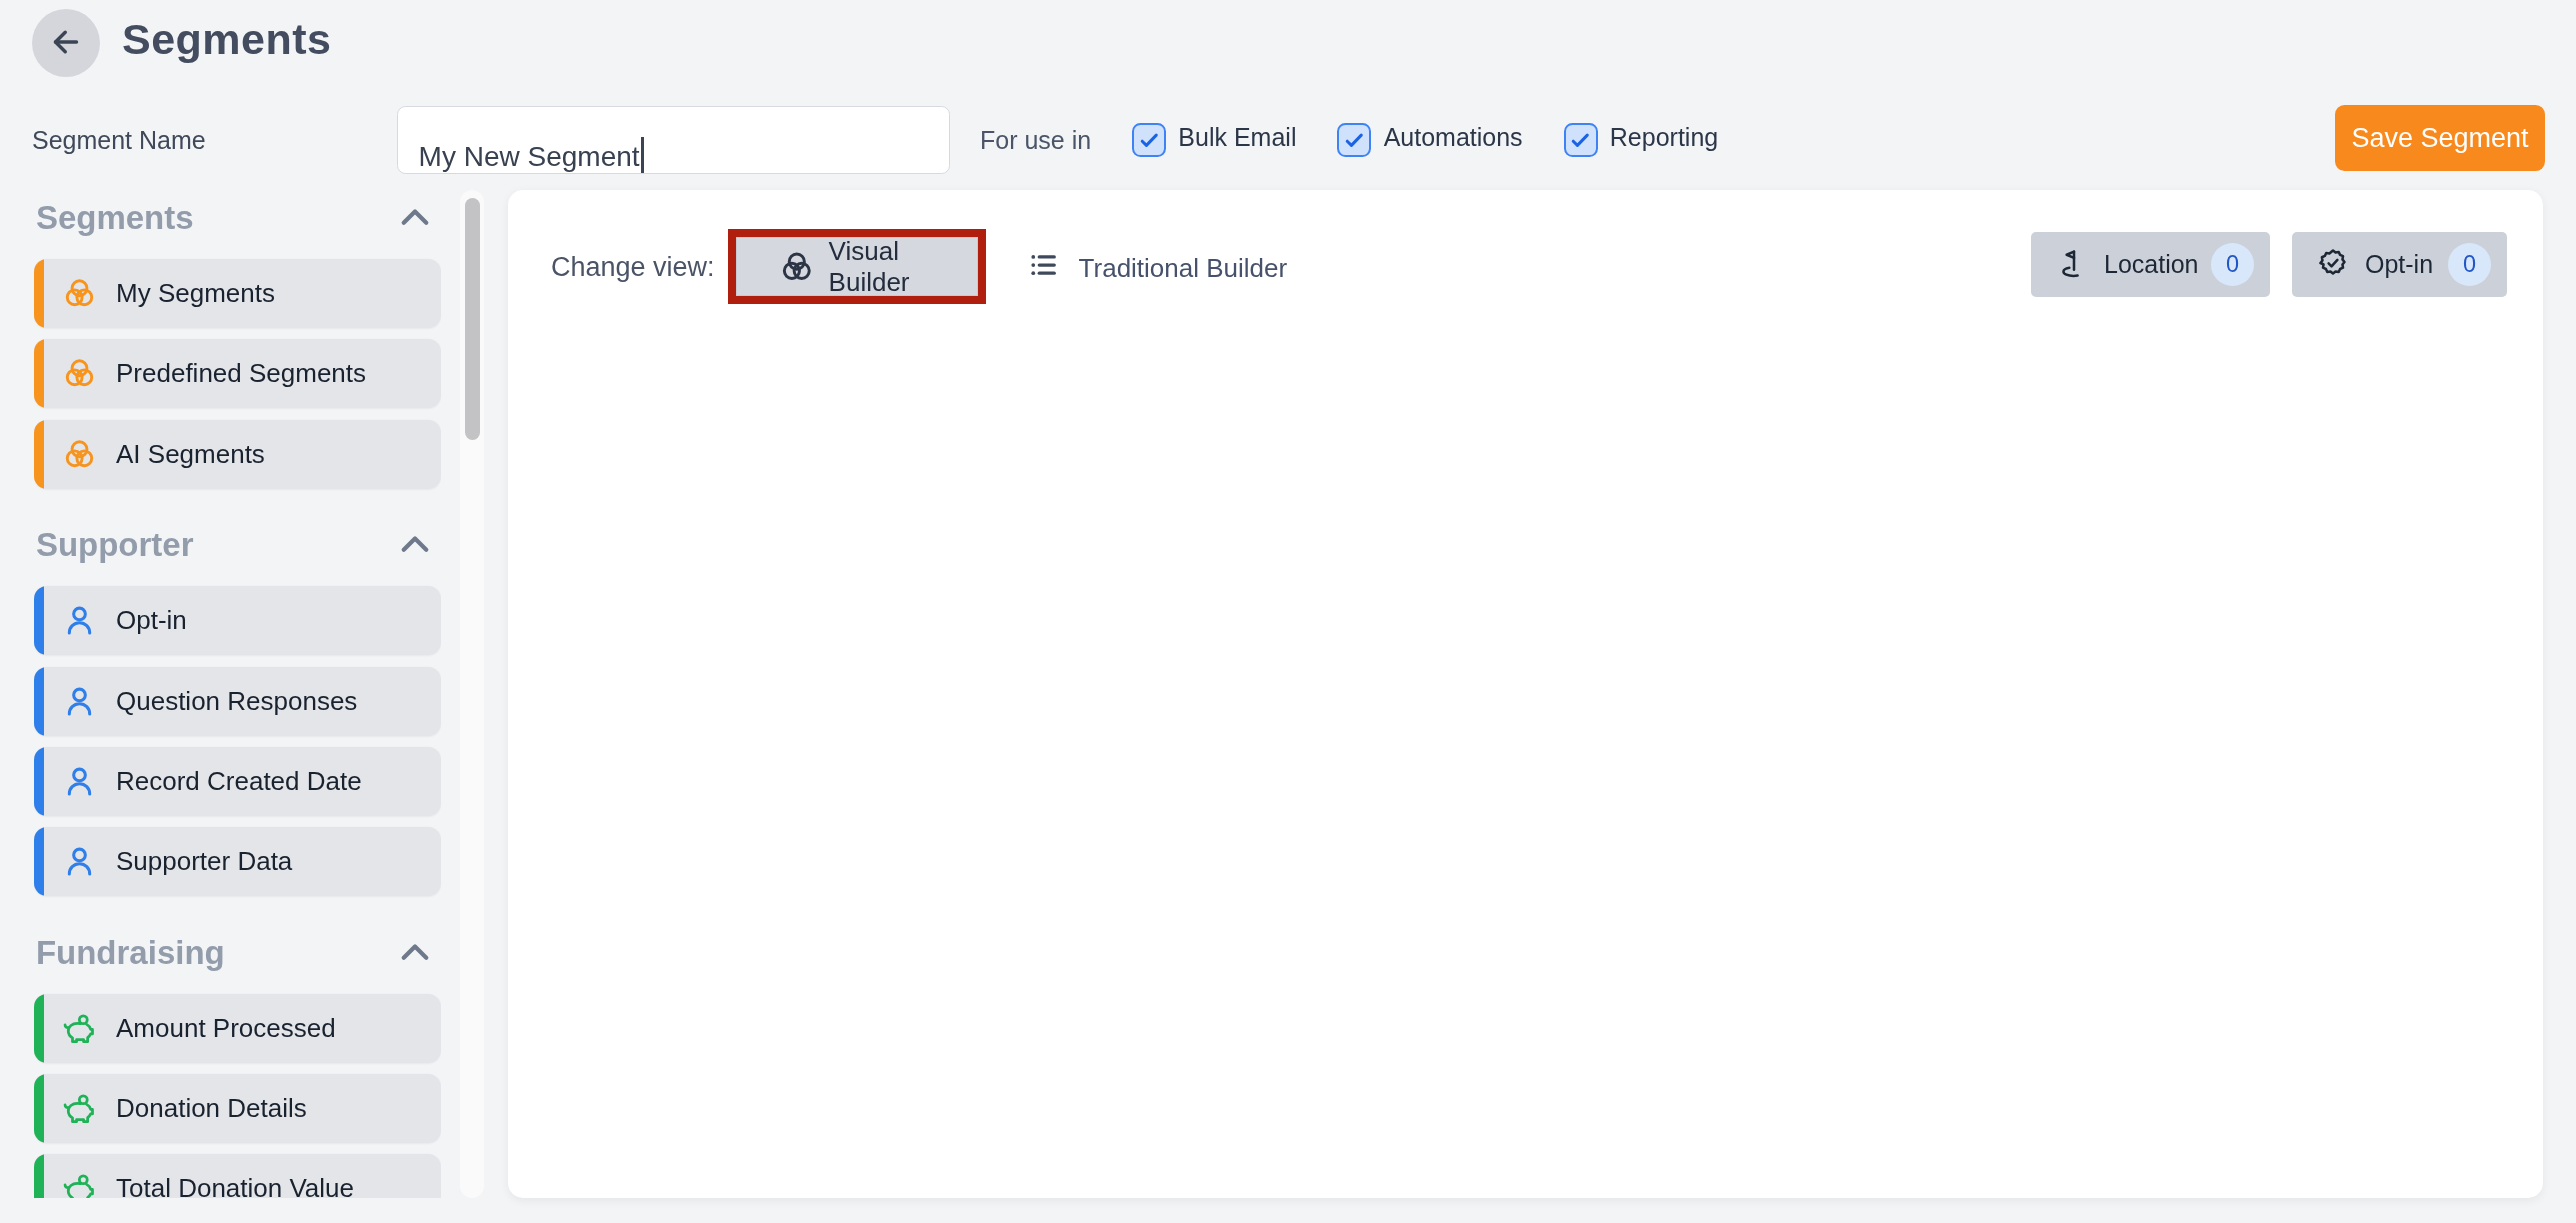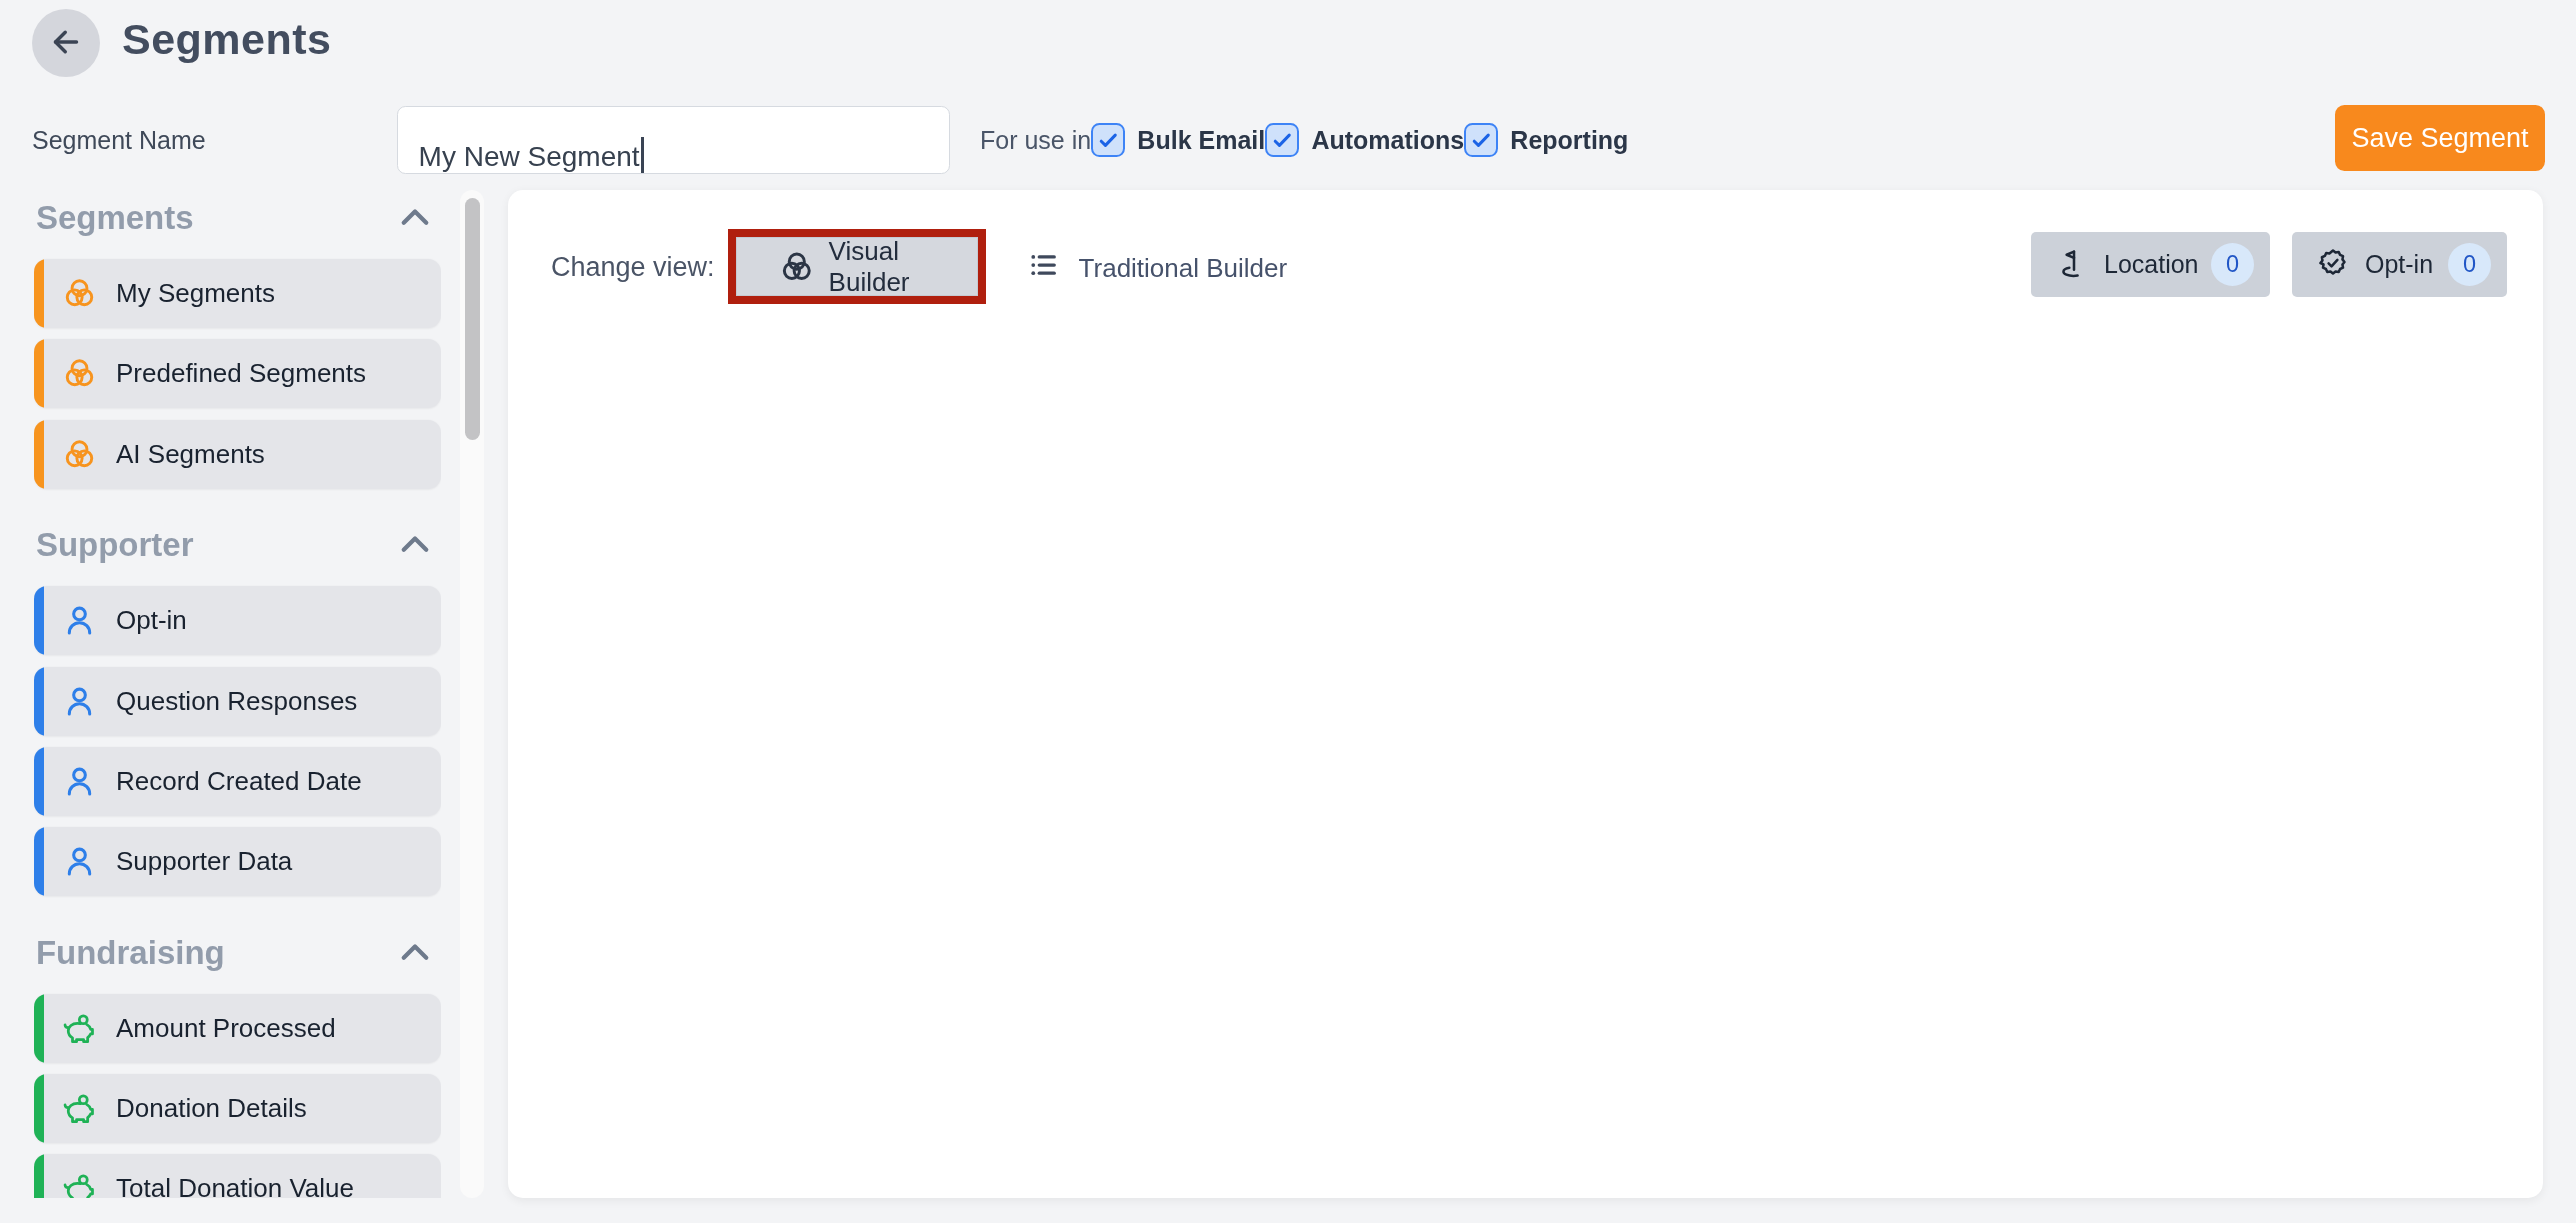--- a/index.html
+++ b/index.html
@@ -14,23 +14,23 @@
   .page-title { position:absolute; left:122px; top:15px; font-size:43px; font-weight:700; color:#434d5f; letter-spacing:0.5px; }
 
   
   .seg-name-label { position:absolute; left:32px; top:126px; font-size:25px; color:#3f4959; }
   .seg-name-input { position:absolute; left:397px; top:106px; width:553px; height:68px; background:#fff;
     border:1.9px solid #d6dae0; border-radius:8.4px; display:flex; align-items:flex-end; padding:0 20.6px;
     font-size:28px; color:#37414f; cursor:text; }
   .caret { display:inline-block; width:2.8px; height:36px; background:#3a4454; margin-left:1.9px; animation:blink 1.1s steps(1) infinite; }
   @keyframes blink { 50% { opacity:0; } }
 
-  .use-row { position:absolute; left:980px; top:106px; height:68px; display:flex; align-items:center; }
+  .use-row { position:absolute; left:980px; top:106px; height:68px; display:flex; align-items:center; gap:41px; }
   .use-label { font-size:25px; color:#4a5568; }
-  .cb-group { display:flex; align-items:center; gap:12.2px; cursor:pointer;font-weight:bold; }
+  .cb-group { display:flex; gap:12.2px; cursor:pointer; }
   .checkbox { width:34px; height:34px; border:2.3px solid #3d83f6; border-radius:8.4px; background:#cfe1fb;
     display:flex; align-items:center; justify-content:center; }
   .checkbox svg { width:22.5px; height:22.5px; }
   .cb-label { font-size:25px; color:#2b3648; }
 
   .save-btn { position:absolute; left:2335px; top:105px; width:210px; height:66px; background:#f8891d;
     border:none; border-radius:9.4px; color:#fff; font-size:27px; font-family:inherit; cursor:pointer; }
 
   
   .sidebar { position:absolute; left:34px; top:190px; width:407px; height:1008px; overflow:hidden; }

